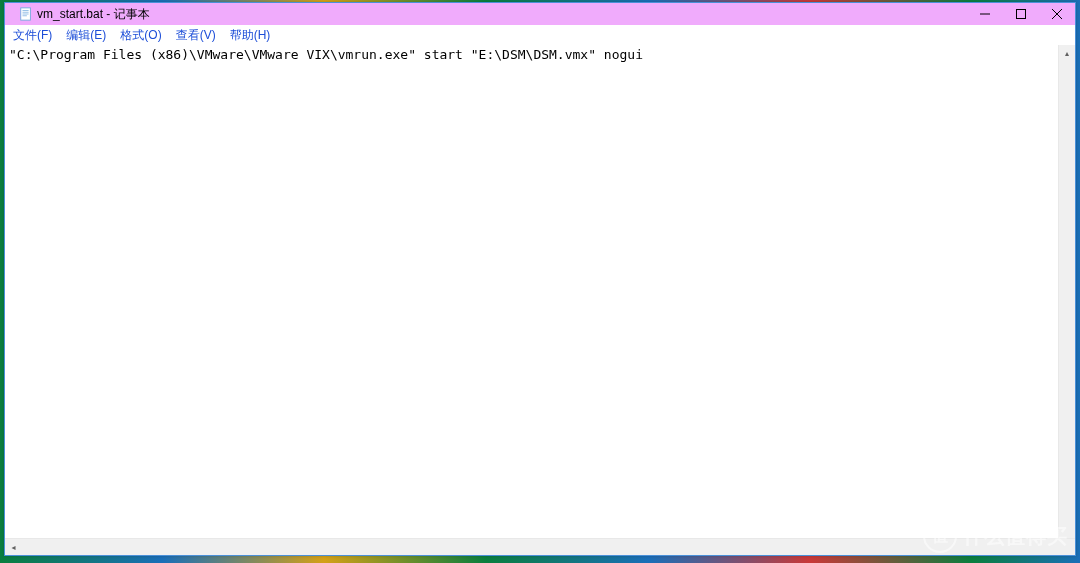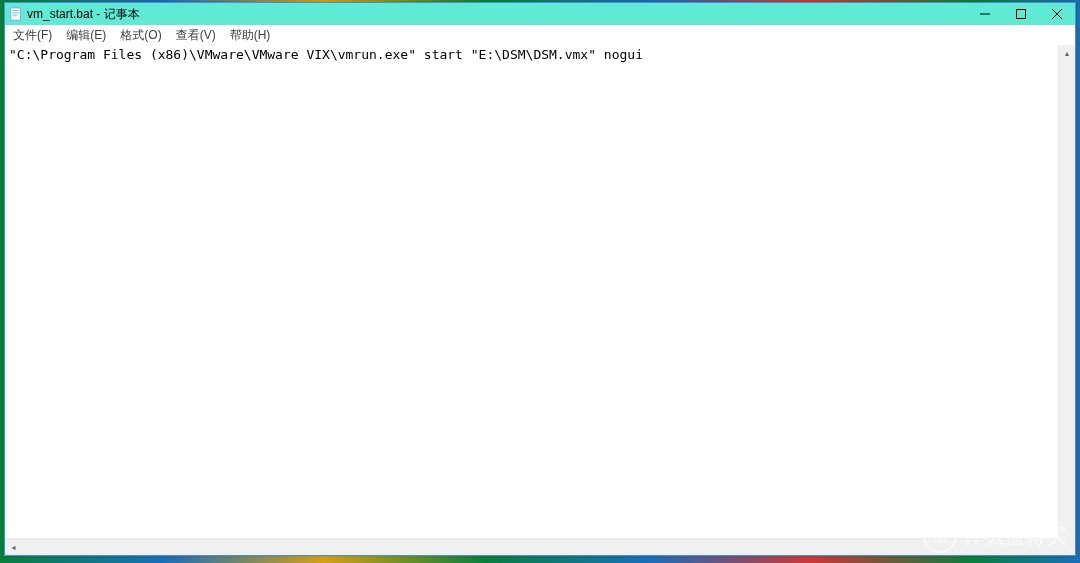--- a/index.html
+++ b/index.html
@@ -18,24 +18,24 @@
       width: 1072px;
       height: 554px;
       background: #ffffff;
       border: 1px solid #4a90d9;
       display: flex;
       flex-direction: column;
       box-shadow: 0 0 3px rgba(0,0,0,0.2);
     }
     .titlebar {
       height: 22px;
-      background: #5eead4;
-      display: flex;
-      align-items: center;
-      padding-left: 4px;
+      background: #f0abfc;
+      display: flex;
+      align-items: center;
+      padding-left: 14px;
       position: relative;
       border-bottom: 0;
     }
     .title-icon {
       width: 14px;
       height: 14px;
       margin-right: 4px;
       flex-shrink: 0;
     }
     .title-text {
@@ -62,21 +62,21 @@
       height: 20px;
       background: #ffffff;
       display: flex;
       align-items: center;
       padding-left: 6px;
       gap: 10px;
       border-bottom: 0;
     }
     .menu-item {
       font-size: 12px;
-      color: #404040;
+      color: #1d4ed8;
       padding: 0 2px;
       cursor: default;
     }
     .editor-wrap {
       flex: 1;
       display: flex;
       position: relative;
       background: #ffffff;
     }
     .editor {

